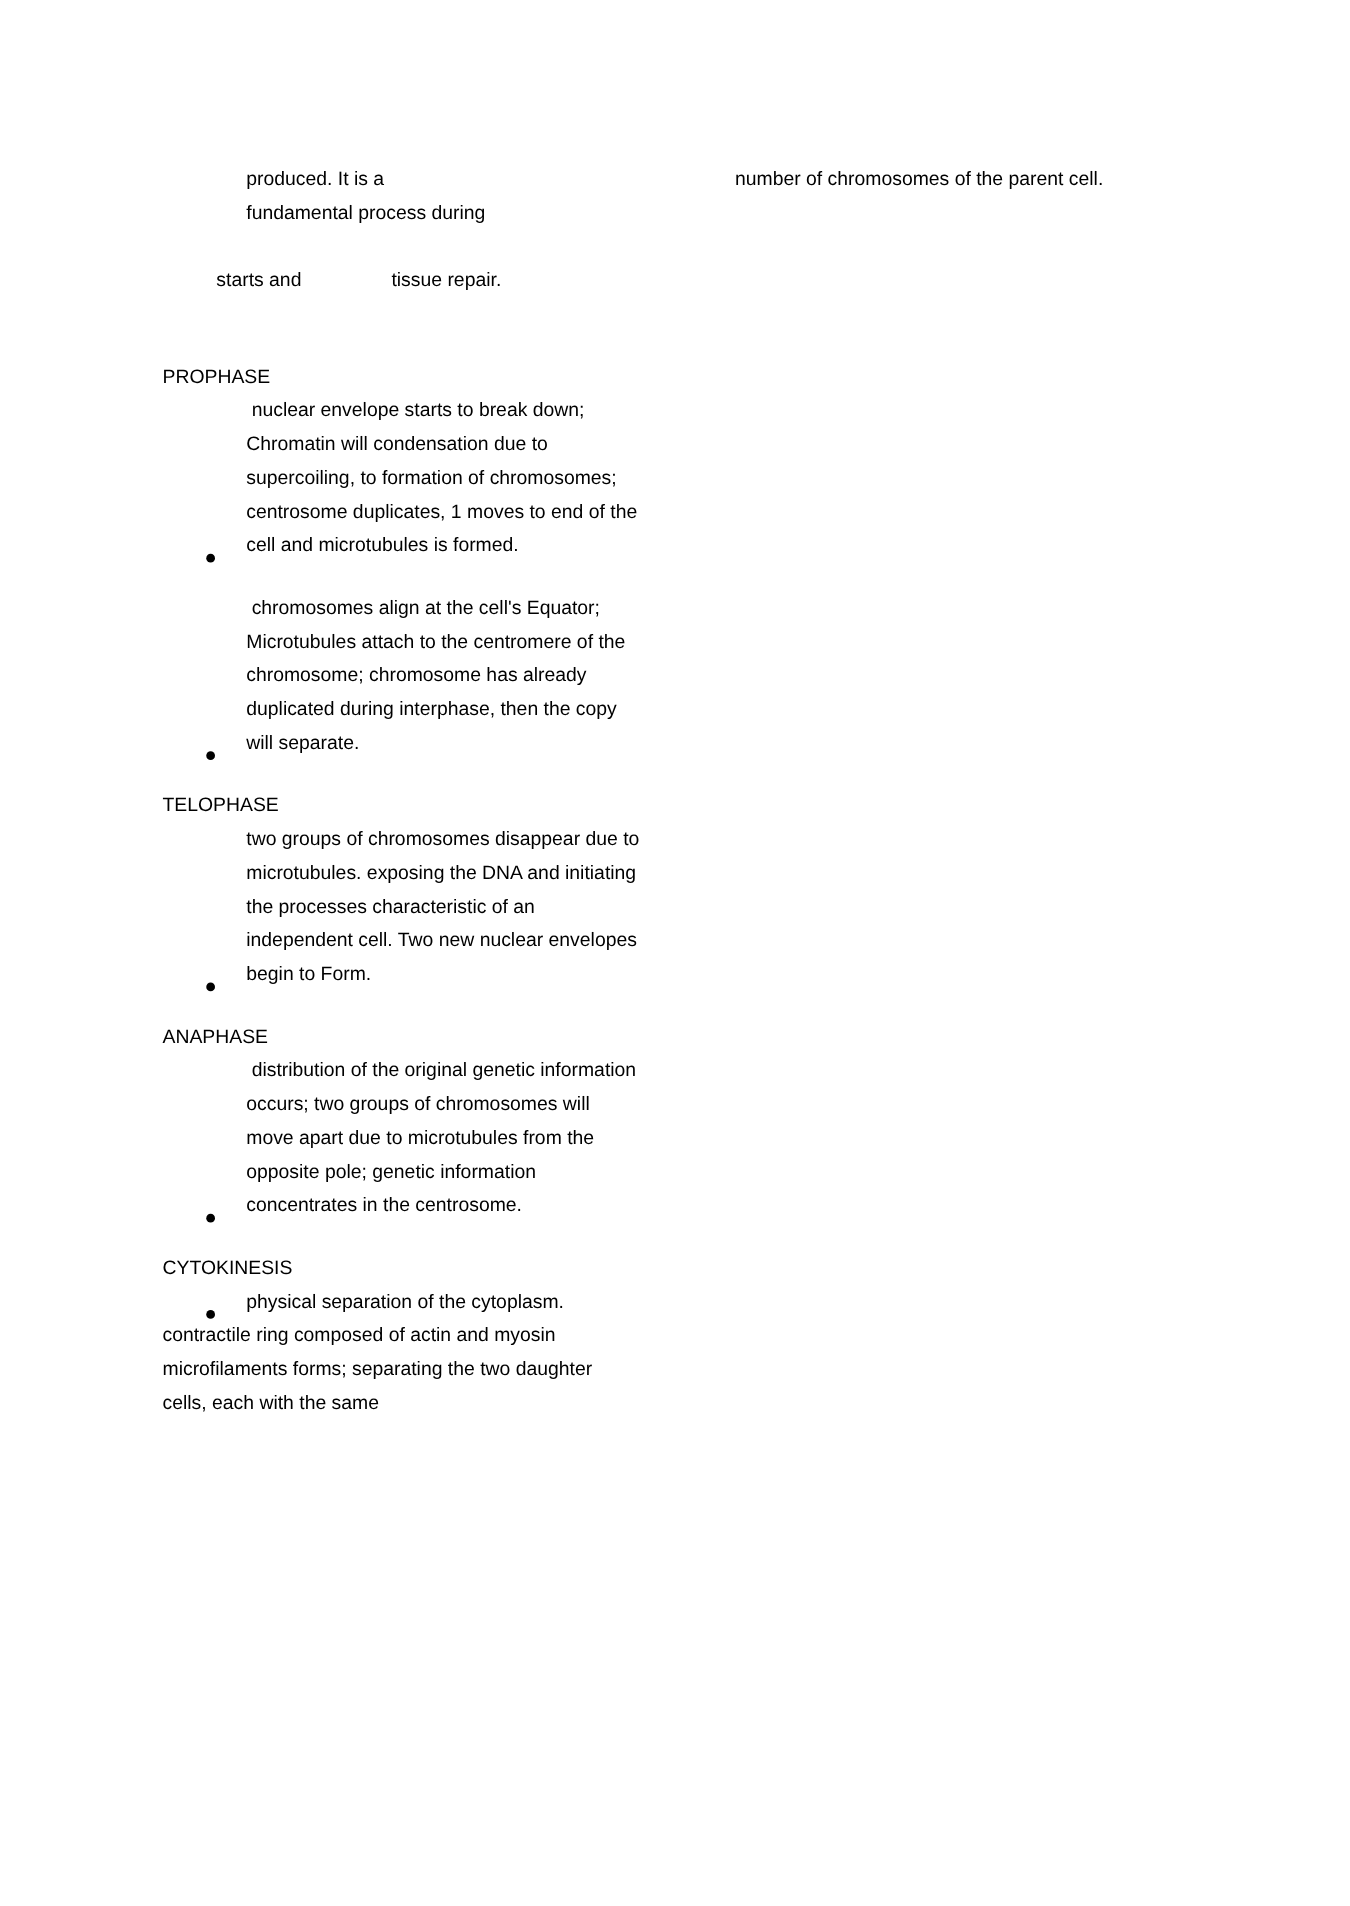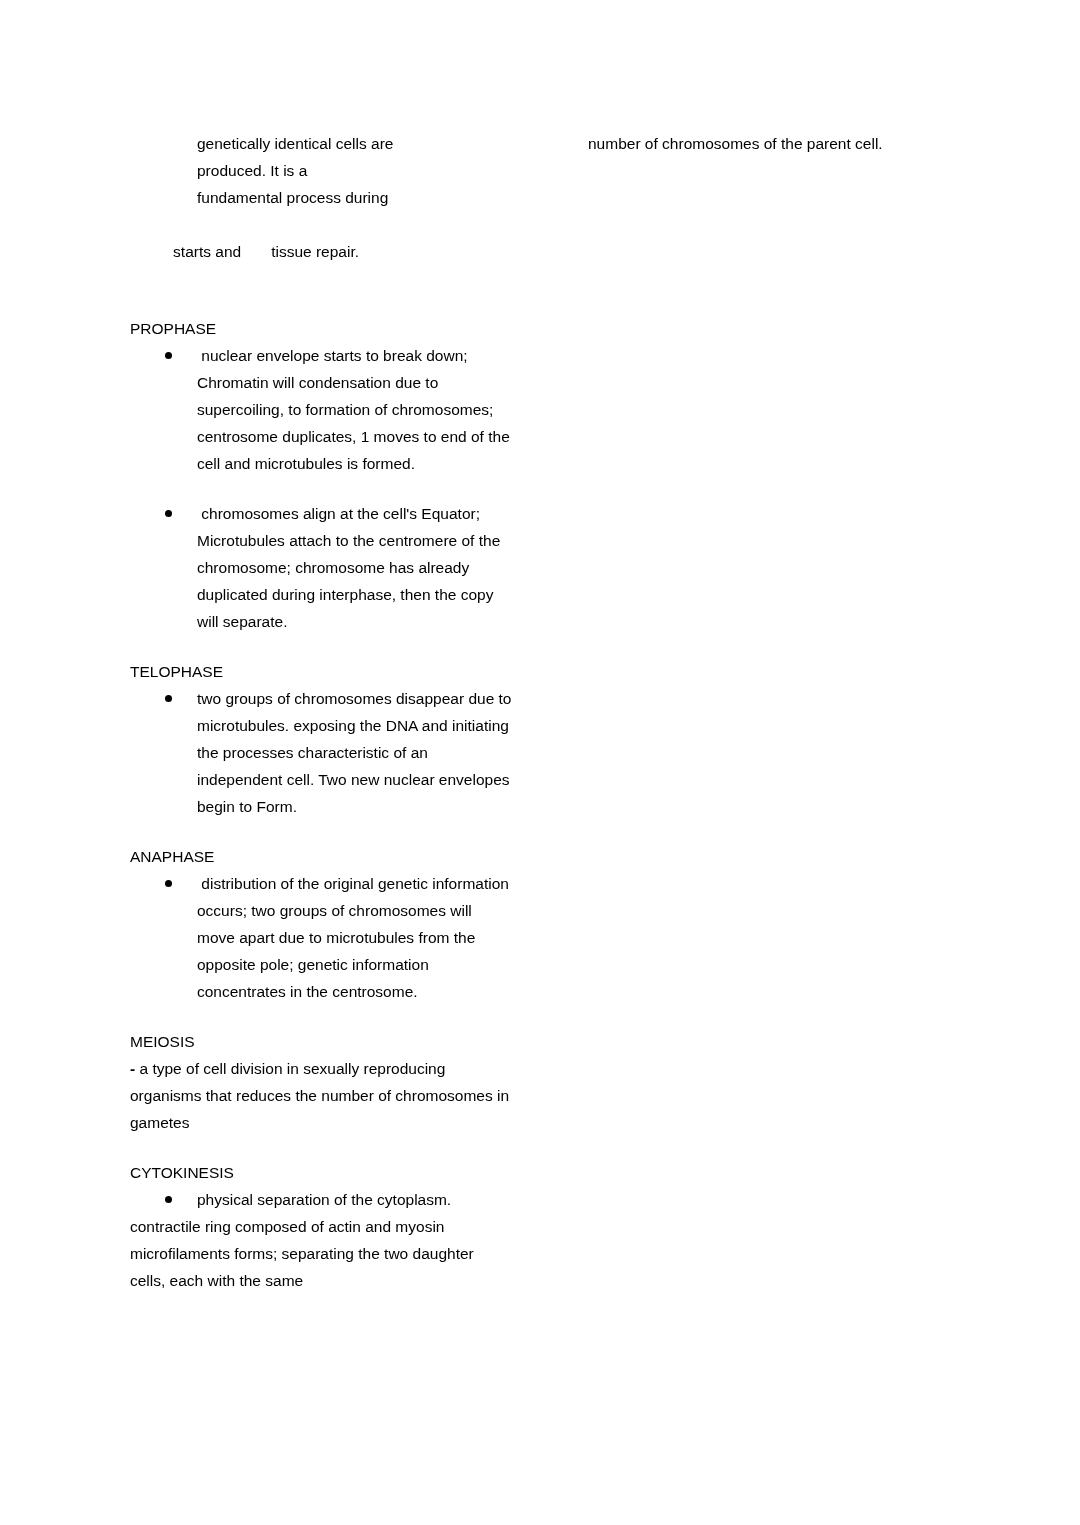--- a/index.html
+++ b/index.html
@@ -34,34 +34,34 @@
     margin-left: 76px;
   }
   .indented {
     padding-left: 67px;
     white-space: pre-wrap;
   }
   .lastline {
     white-space: pre-wrap;
   }
   .tabbed {
-    margin-left: 30px;
+    margin-left: 72px;
   }
   .sec {
     margin-top: 23px;
   }
   .sec h2 {
     margin: 0;
     font-size: 15.5px;
     line-height: 27px;
     font-weight: normal;
   }
   .bullet {
     display: flex;
-    align-items: flex-start;
+    align-items: flex-end;
     padding-left: 35px;
   }
   .dot {
     flex: none;
     width: 7px;
     height: 7px;
     border-radius: 50%;
     background: #000000;
     margin-top: 10px;
   }
@@ -80,21 +80,20 @@
 </style>
 </head>
 <body>
 
 <div class="page">
   <div class="content">
 
     <div class="col-left">
 
       <div>
-        <div class="indented">genetically identical cells are</div>
         <div class="indented">produced. It is a</div>
         <div class="indented">fundamental process during</div>
         <div class="lastline">
           <span>starts and</span><span class="tabbed">tissue repair.</span>
         </div>
       </div>
 
       <section class="sec">
         <h2>PROPHASE</h2>
         <div class="bullet">
@@ -119,24 +118,20 @@
       </section>
 
       <section class="sec">
         <h2>ANAPHASE</h2>
         <div class="bullet">
           <span class="dot"></span>
           <span class="btxt"> distribution of the original genetic information occurs; two groups of chromosomes will move apart due to microtubules from the opposite pole; genetic information concentrates in the centrosome.</span>
         </div>
       </section>
 
-      <section class="sec">
-        <h2>MEIOSIS</h2>
-        <p class="plain"><span class="bold-lead">-</span><span> a type of cell division in sexually reproducing organisms that reduces the number of chromosomes in gametes</span></p>
-      </section>
 
       <section class="sec">
         <h2>CYTOKINESIS</h2>
         <div class="bullet">
           <span class="dot"></span>
           <span class="btxt">physical separation of the cytoplasm.</span>
         </div>
         <p class="plain">contractile ring composed of actin and myosin microfilaments forms; separating the two daughter cells, each with the same</p>
       </section>
 

